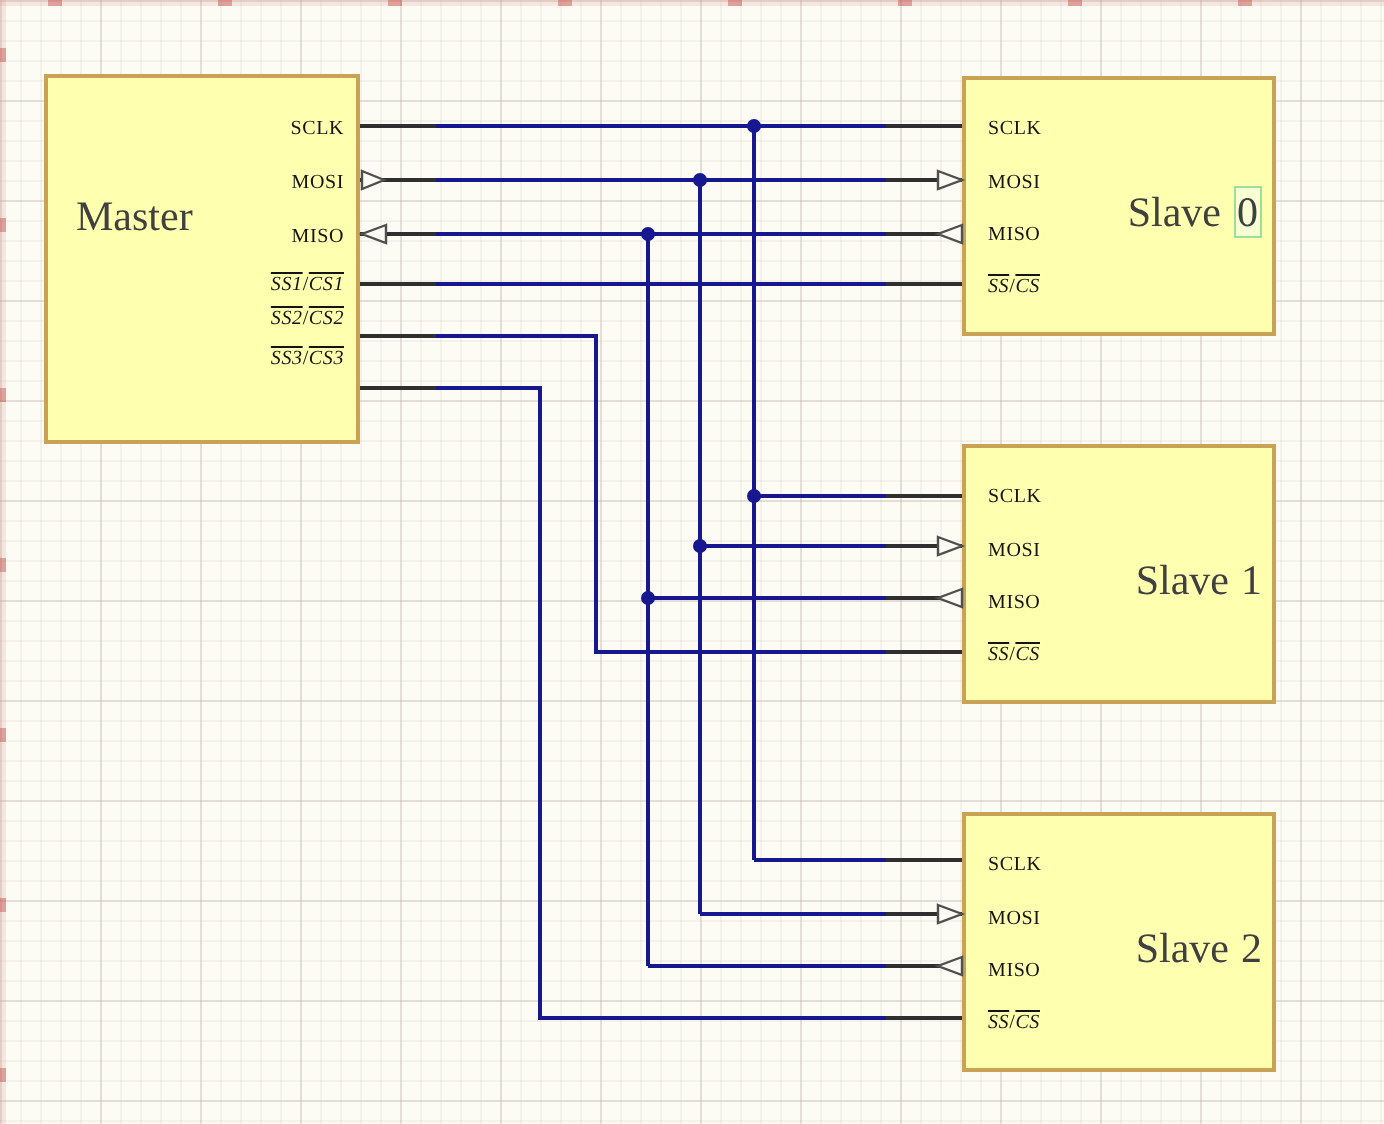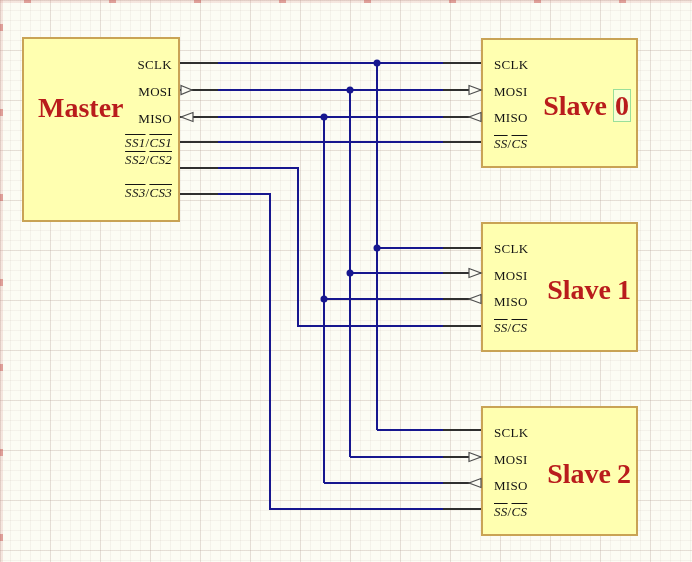--- a/index.html
+++ b/index.html
@@ -37,36 +37,35 @@
     border:2px solid #C9A355;
     box-sizing:border-box;
     z-index:1;
   }
   .comp.master{left:22px;top:37px;width:158px;height:185px;}
   .comp.slave0{left:481px;top:38px;width:157px;height:130px;}
   .comp.slave1{left:481px;top:222px;width:157px;height:130px;}
   .comp.slave2{left:481px;top:406px;width:157px;height:130px;}
   .comp-name{
     position:absolute;
-    color:#b91c1c;
-    font-size:28px;line-height:24px;
+    color:#404040;
+    font-size:21px;line-height:24px;
     white-space:nowrap;
-    font-weight:bold;
   }
   .master .comp-name{left:14px;top:57px;}
   .slave-name{right:5px;top:54px;text-align:center;margin-left:20px;}
   .slave-name .num{margin-left:6px;}
   .slave-name .num.sel{
     border:1px solid #9ADF9A;
     background:rgba(240,255,240,.55);
     padding:0 1px;
   }
   .pin-label{
     position:absolute;
-    font-size:13px;line-height:16px;
+    font-size:10px;line-height:16px;
     color:#141414;
     letter-spacing:.3px;
     white-space:nowrap;
   }
   .pin-label.r{right:6px;text-align:right;}
   .pin-label.l{left:11px;}
   .ov{text-decoration:overline;text-decoration-thickness:1px;font-style:italic;}
   .wires-svg{position:absolute;left:0;top:0;z-index:2;pointer-events:none;}
 </style>
 </head>
@@ -74,21 +73,21 @@
 
 <div class="canvas">
 
   <div class="comp master">
     <div class="comp-name">Master</div>
     <div class="pin-label r" style="top:18px"><span>SCLK</span><span></span><span></span></div>
     <div class="pin-label r" style="top:45px"><span>MOSI</span><span></span><span></span></div>
     <div class="pin-label r" style="top:72px"><span>MISO</span><span></span><span></span></div>
     <div class="pin-label r" style="top:96px"><span class="ov">SS1</span><span>/</span><span class="ov">CS1</span></div>
     <div class="pin-label r" style="top:113px"><span class="ov">SS2</span><span>/</span><span class="ov">CS2</span></div>
-    <div class="pin-label r" style="top:146px"><span class="ov">SS3</span><span>/</span><span class="ov">CS3</span></div>
+    <div class="pin-label r" style="top:133px"><span class="ov">SS3</span><span>/</span><span class="ov">CS3</span></div>
   </div>
 
   <div class="comp slave0">
     <div class="comp-name slave-name" style="position:absolute"><span>Slave</span><span class="num sel">0</span></div>
     <div class="pin-label l" style="top:17px"><span>SCLK</span></div>
     <div class="pin-label l" style="top:44px"><span>MOSI</span></div>
     <div class="pin-label l" style="top:70px"><span>MISO</span></div>
     <div class="pin-label l" style="top:96px"><span class="ov">SS</span><span>/</span><span class="ov">CS</span></div>
   </div>
 

